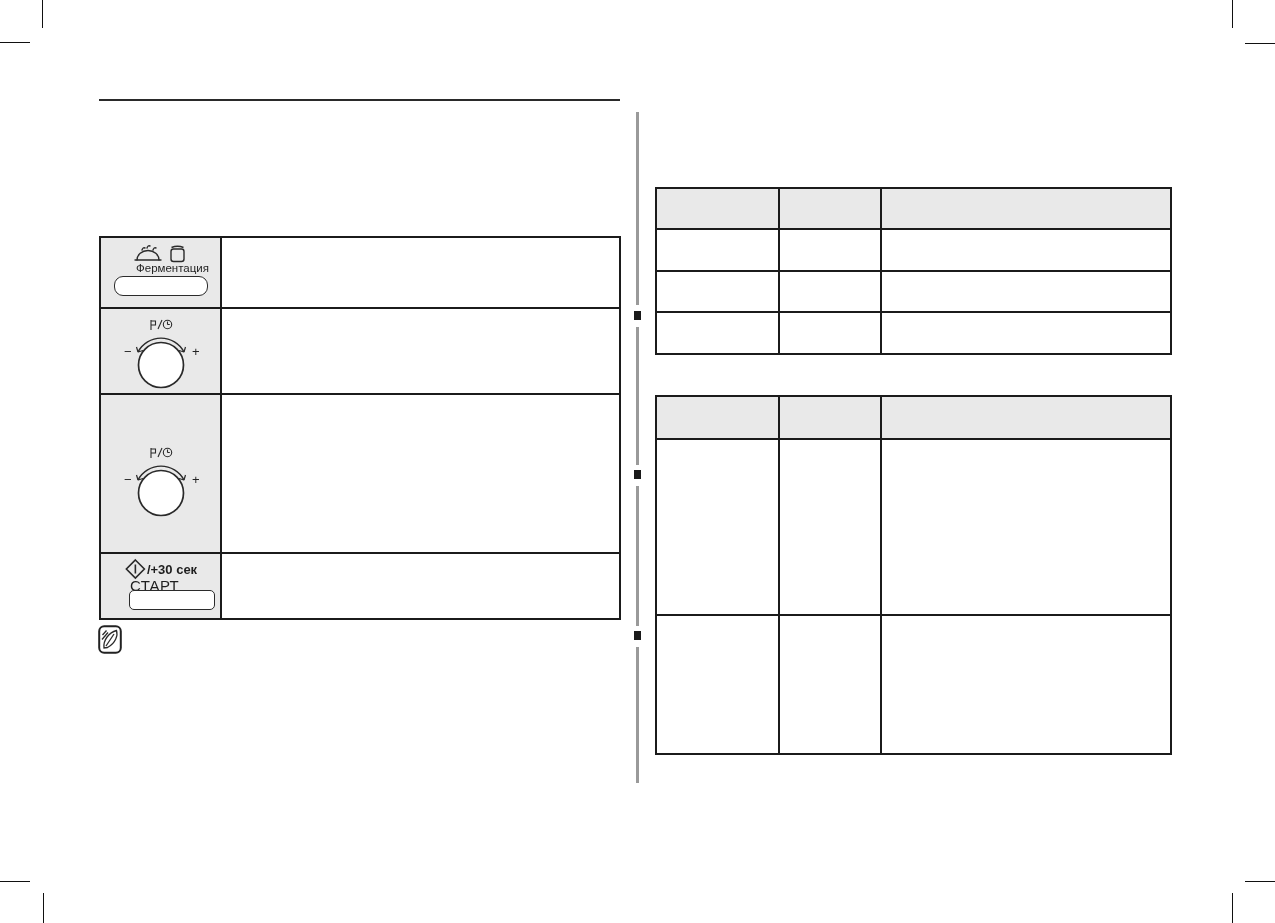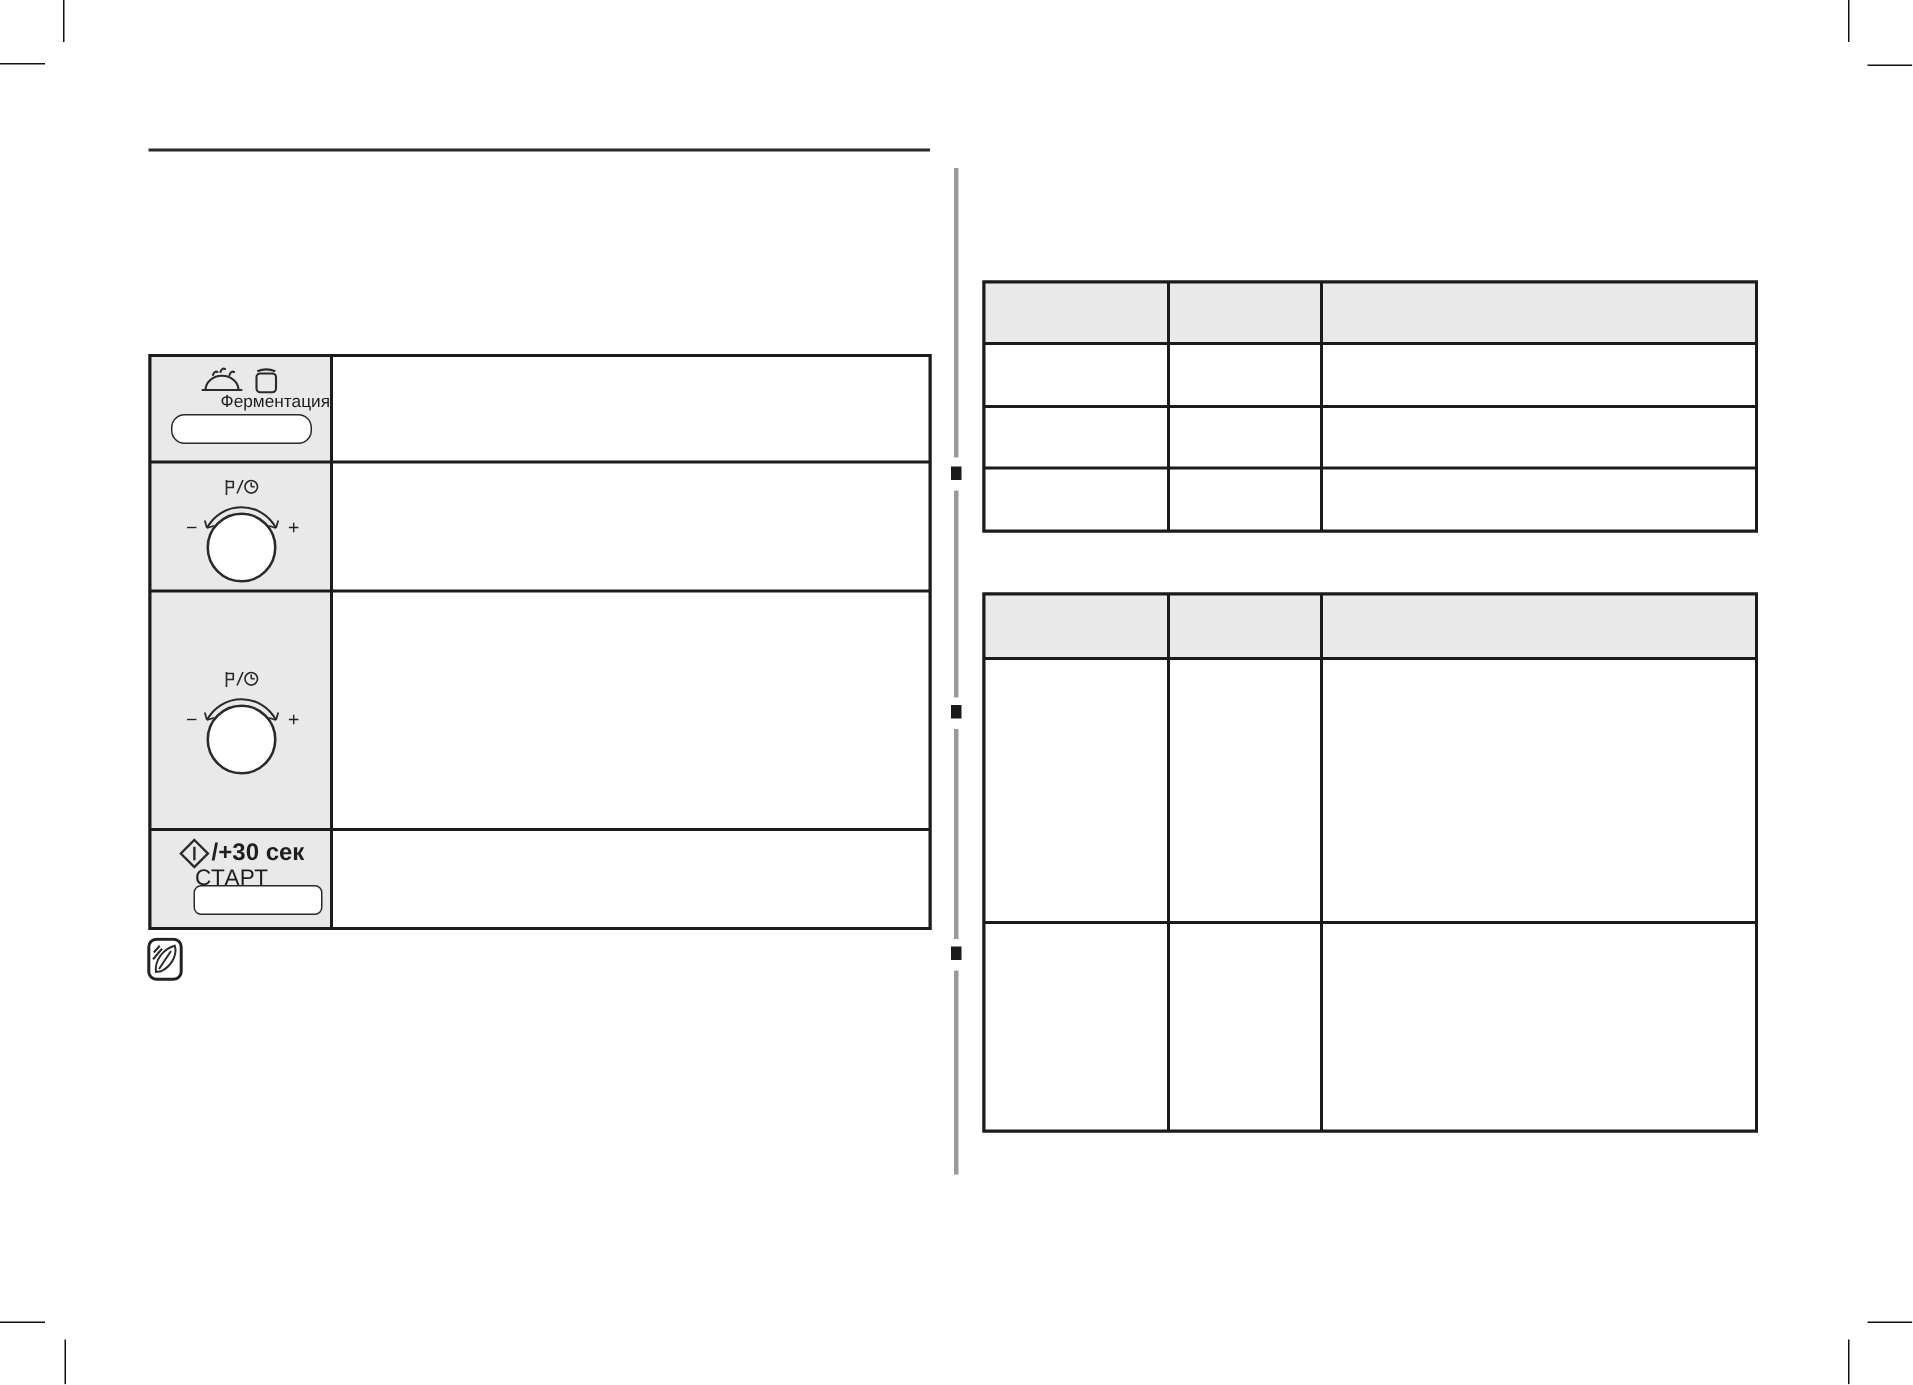--- a/index.html
+++ b/index.html
@@ -17,30 +17,30 @@
   .ctl-table {
     position:absolute; left:99px; top:236px; width:522px; height:384px;
     background:#1b1b1b; border:2px solid #1b1b1b;
     display:grid; grid-template-columns:119px 1fr; grid-template-rows:69px 84px 157px 64px;
     grid-gap:2px;
   }
   .ctl-key { background:#e9e9e9; position:relative; }
   .ctl-desc { background:#ffffff; }
 
   .ferm-icons { position:absolute; left:50%; top:5px; transform:translateX(-50%); }
-  .ferm-label { position:absolute; left:0; right:0; top:24px; text-align:right; font-size:11.5px; color:#1e1e1e;padding-left:24px; }
+  .ferm-label { position:absolute; left:0; right:0; top:24px; text-align:center; font-size:11.5px; color:#1e1e1e;padding-left:24px; }
   .panel-btn {
     position:absolute; left:50%; transform:translateX(-50%); top:38px;
     width:94px; height:20px; background:#ffffff; border:1.6px solid #2b2b2b; border-radius:9px;
   }
   .dial-svg { position:absolute; left:50%; transform:translateX(-50%); }
   .dial-a { top:6px; }
   .dial-b { top:48px; }
   .start-row { position:absolute; left:50%; transform:translateX(-50%); top:4px; display:flex; align-items:center; white-space:nowrap; }
-  .plus30 { font-size:16px; font-weight:600; color:#1e1e1e; margin-left:1px; }
+  .plus30 { font-size:13px; font-weight:600; color:#1e1e1e; margin-left:1px; }
   .start-label { position:absolute; left:29px; top:23px; font-size:15px; color:#1e1e1e; letter-spacing:.3px; }
   .start-btn { position:absolute; left:28px; top:36px; width:86px; height:20px; background:#fff; border:1.6px solid #2b2b2b; border-radius:5px; }
 
   .note-icon { position:absolute; left:98px; top:625px; }
 
   
   .divider-seg { position:absolute; left:636px; width:3px; background:#9a9a9a; }
   .divider-sq { position:absolute; left:634px; width:7px; height:9px; background:#1a1a1a; }
 
   

